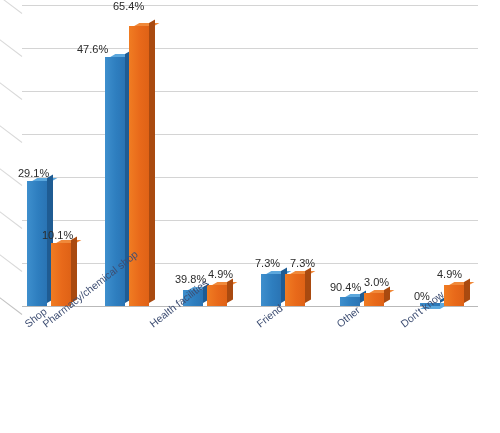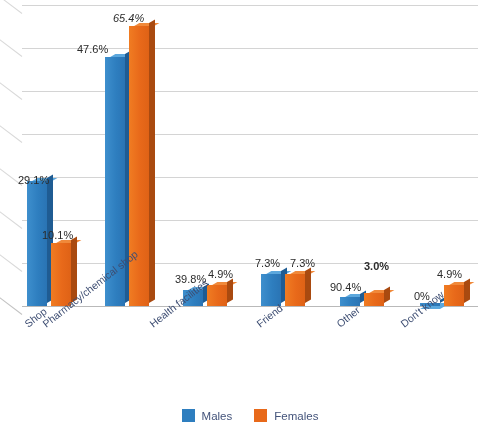--- a/index.html
+++ b/index.html
@@ -196,37 +196,37 @@
         <div class="top"></div>
         <div class="side"></div>
         <div class="face"></div>
       </div>
       <div class="bar females" style="left:24px; height:63px;">
         <div class="top"></div>
         <div class="side"></div>
         <div class="face"></div>
       </div>
     </div>
-    <div class="dlabel" style="left:18px; top:167px;margin-top:7px;">29.1%</div>
+    <div class="dlabel" style="left:18px; top:167px;">29.1%</div>
     <div class="dlabel" style="left:42px; top:229px;">10.1%</div>
 
     <div class="group" style="left:105px; bottom:4px;">
       <div class="bar males" style="left:0px; height:249px;">
         <div class="top"></div>
         <div class="side"></div>
         <div class="face"></div>
       </div>
       <div class="bar females" style="left:24px; height:280px;">
         <div class="top"></div>
         <div class="side"></div>
         <div class="face"></div>
       </div>
     </div>
     <div class="dlabel" style="left:77px; top:43px;">47.6%</div>
-    <div class="dlabel" style="left:113px; top:12px;font-style:italic;">65.4%</div>
+    <div class="dlabel" style="left:113px; top:0;">65.4%</div>
 
     <div class="group" style="left:183px; bottom:4px;">
       <div class="bar males" style="left:0px; height:16px;">
         <div class="top"></div>
         <div class="side"></div>
         <div class="face"></div>
       </div>
       <div class="bar females" style="left:24px; height:21px;">
         <div class="top"></div>
         <div class="side"></div>
@@ -257,21 +257,21 @@
         <div class="side"></div>
         <div class="face"></div>
       </div>
       <div class="bar females" style="left:24px; height:13px;">
         <div class="top"></div>
         <div class="side"></div>
         <div class="face"></div>
       </div>
     </div>
     <div class="dlabel" style="left:330px; top:281px;">90.4%</div>
-    <div class="dlabel" style="left:364px; top:260px;font-weight:bold;">3.0%</div>
+    <div class="dlabel" style="left:364px; top:276px;">3.0%</div>
 
     <div class="group" style="left:420px; bottom:4px;">
       <div class="bar males zero" style="left:0px; height:0px;">
         <div class="top"></div>
         <div class="side"></div>
         <div class="face"></div>
       </div>
       <div class="bar females" style="left:24px; height:21px;">
         <div class="top"></div>
         <div class="side"></div>
@@ -282,24 +282,14 @@
     <div class="dlabel" style="left:437px; top:268px;">4.9%</div>
   </div>
 
   <div class="catlabel" style="left:22px; top:320px;">Shop</div>
   <div class="catlabel" style="left:40px; top:320px;">Pharmacy/chemical shop</div>
   <div class="catlabel" style="left:147px; top:320px;">Health facilities</div>
   <div class="catlabel" style="left:254px; top:320px;">Friend</div>
   <div class="catlabel" style="left:334px; top:320px;">Other</div>
   <div class="catlabel" style="left:398px; top:320px;">Don't know</div>
 
-  <div class="legend">
-    <div class="legend-item">
-      <span class="legend-swatch" style="background:#2e7ebf;"></span>
-      <span class="legend-text">Males</span>
-    </div>
-    <div class="legend-item">
-      <span class="legend-swatch" style="background:#e8691a;"></span>
-      <span class="legend-text">Females</span>
-    </div>
-  </div>
 
 </div>
 
 </body></html>

